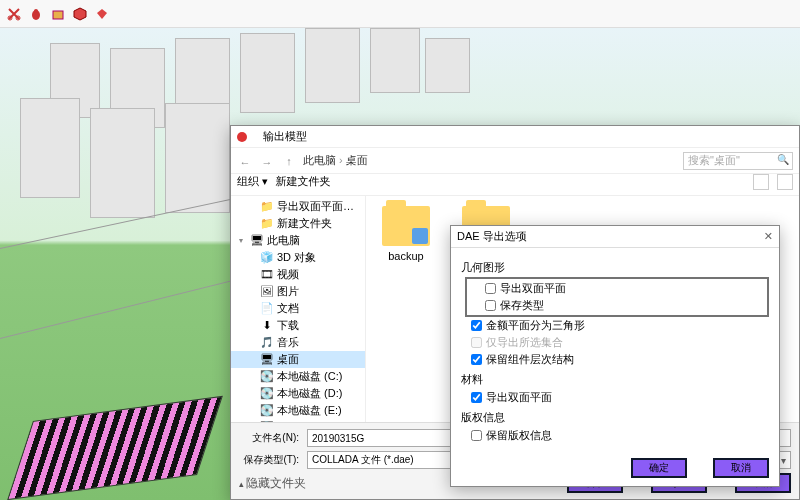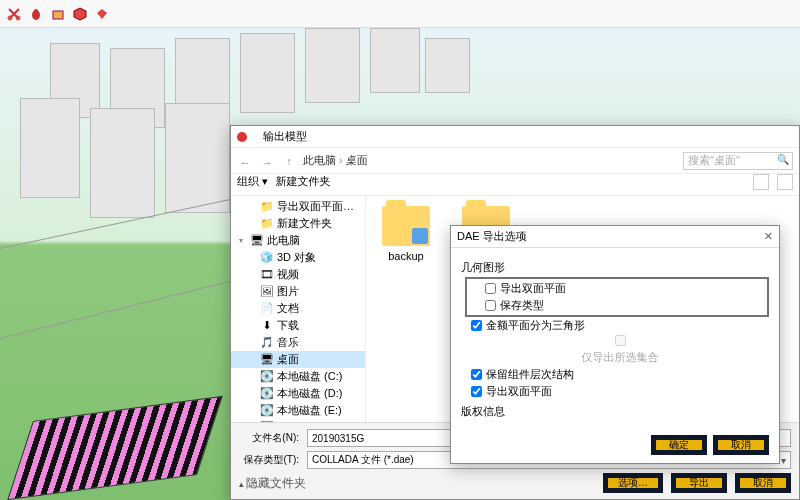--- a/index.html
+++ b/index.html
@@ -42,31 +42,31 @@
 .folder-icon .overlay { position: absolute; bottom: 2px; right: 2px; width: 16px; height: 16px; background: #5aa0e6; border-radius: 2px; }
 
 .sd-bottom { border-top: 1px solid #ddd; padding: 6px 8px; background: #f4f4f4; }
 .sd-row { display: flex; align-items: center; gap: 8px; margin-bottom: 4px; }
 .sd-row label { width: 60px; text-align: right; font-size: 10px; }
 .sd-row .field { flex: 1; height: 18px; border: 1px solid #aaa; background: #fff; padding: 0 4px; display: flex; align-items: center; font-size: 10px; position: relative; }
 .sd-row .field.dd::after { content: "▾"; position: absolute; right: 4px; color: #666; }
 .sd-actions { display: flex; justify-content: flex-end; align-items: center; gap: 8px; margin-top: 4px; }
 .sd-actions .hide-link { margin-right: auto; font-size: 12px; color: #555; cursor: pointer; }
 .sd-actions .hide-link::before { content: "▴ "; font-size: 9px; }
-.btn { min-width: 56px; height: 20px; border: 5px solid #0f172a; background: #eab308; display: flex; align-items: center; justify-content: center; font-size: 10px; cursor: pointer; padding: 0 10px; }
+.btn { min-width: 56px; height: 20px; border: 2px solid #0f172a; background: #8b5cf6; display: flex; align-items: center; justify-content: center; font-size: 10px; cursor: pointer; padding: 0 10px; margin-left: 20px; }
 
 
 .opt-dialog { position: absolute; left: 450px; top: 225px; width: 330px; background: #fff; border: 1px solid #888; box-shadow: 0 4px 16px rgba(0,0,0,.3); }
 .opt-title { height: 22px; display: flex; align-items: center; padding: 0 6px; border-bottom: 1px solid #ddd; font-size: 11px; }
 .opt-title .x { margin-left: auto; cursor: pointer; color: #666; }
 .opt-body { padding: 8px 10px; }
 .grp-label { font-weight: normal; margin: 4px 0 2px; font-size: 11px; }
 .chk-row { display: flex; align-items: center; gap: 4px; padding: 1px 0 1px 10px; font-size: 10px; }
 .chk-row input { width: 11px; height: 11px; margin: 0; }
-.chk-row.dis { color: #aaa; flex-direction: column; }
+.chk-row.dis { color: #aaa; }
 .red-box { border: 2px solid #737373; padding: 1px 8px; margin-left: 4px; }
 .opt-actions { display: flex; justify-content: flex-end; gap: 6px; padding: 6px 10px 8px; }
 
 svg { display: block; }
 </style>
 </head>
 <body>
 
 <div class="toolbar">
   <span class="toolbar-icon">
@@ -262,23 +262,28 @@
         <span>金额平面分为三角形</span>
       </div>
       <div class="chk-row dis">
         <input type="checkbox" disabled="" style="">
         <span>仅导出所选集合</span>
       </div>
       <div class="chk-row">
         <input type="checkbox" checked="" style="">
         <span>保留组件层次结构</span>
       </div>
+      <div class="grp-label">材料</div>
       <div class="chk-row">
         <input type="checkbox" checked="" style="">
         <span>导出双面平面</span>
       </div>
       <div class="grp-label">版权信息</div>
+      <div class="chk-row">
+        <input type="checkbox" style="">
+        <span>保留版权信息</span>
+      </div>
     </div>
   <div class="opt-actions">
     <div class="btn">确定</div>
     <div class="btn">取消</div>
   </div>
 </div>
 
 </body></html>

